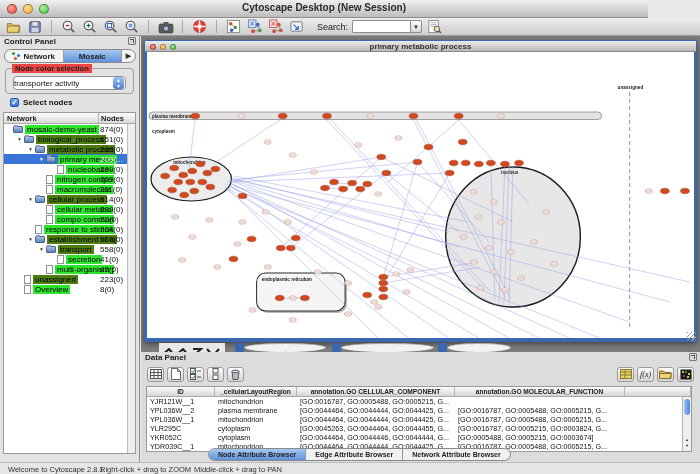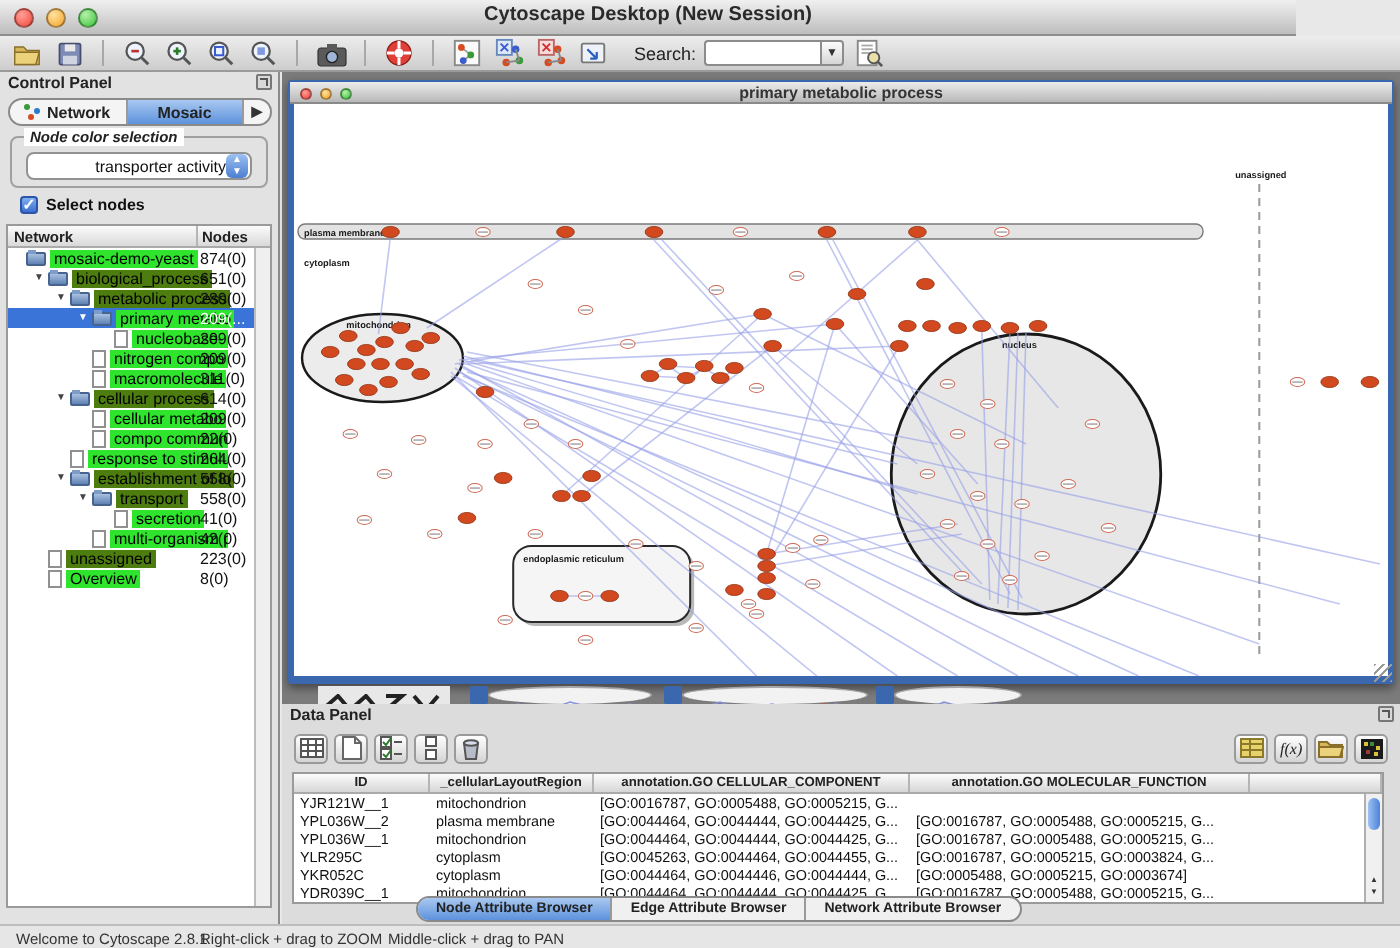--- a/index.html
+++ b/index.html
@@ -36,24 +36,24 @@
     border-radius:1px;background:#d8d8d8;}
   .dockicon::after{content:"";position:absolute;right:1px;top:1px;width:3px;height:3px;border-top:1px solid #555;border-right:1px solid #555;}
   .cptabs{position:absolute;left:4px;top:13px;right:3px;height:14px;display:flex;
     border:1px solid #8a8a8a;border-radius:8px;overflow:hidden;background:#f4f4f4;font-size:8px;font-weight:bold;}
   .cptab{flex:1;display:flex;align-items:center;justify-content:center;gap:3px;color:#222;border-right:1px solid #9a9a9a;}
   .cptab.sel{background:linear-gradient(#a8c8f0,#5e92dd);}
   .cptab-more{flex:0 0 13px;display:flex;align-items:center;justify-content:center;font-size:7px;color:#333;}
   .netglyph{width:8px;height:8px;position:relative;}
   .netglyph i{position:absolute;width:3px;height:3px;border-radius:50%;}
   .groupbox{position:absolute;left:5px;top:32px;right:5px;height:26px;border:1px solid #a0a0a0;border-radius:4px;}
-  .legend{position:absolute;left:6px;top:-5px;background:#ffffff;padding:0 3px;font-size:7.5px;font-weight:bold;color:#222;font-style:italic;}
+  .legend{position:absolute;left:6px;top:-5px;background:#ef4444;padding:0 3px;font-size:7.5px;font-weight:bold;color:#222;}
   .popup{position:absolute;left:7px;right:7px;top:7px;height:14px;background:#fff;border:1px solid #929292;
     border-radius:4px;font-size:8px;display:flex;align-items:center;}
-  .popup .ptxt{flex:1;text-align:right;}
+  .popup .ptxt{flex:1;text-align:left;}
   .popup .stepper{width:11px;height:12px;margin-right:1px;border-radius:3px;
     background:linear-gradient(#9cc0f2,#4c7fd0);color:#fff;font-size:5px;line-height:6px;text-align:center;}
   .checkrow{position:absolute;left:10px;top:62px;display:flex;align-items:center;gap:4px;font-size:8px;font-weight:bold;}
   .checkbox{width:9px;height:9px;border-radius:2px;background:linear-gradient(#7fb0ef,#3a6fd0);
     border:1px solid #2a55a8;color:#fff;font-size:8px;line-height:8px;text-align:center;}
   .treewrap{position:absolute;left:3px;top:76px;right:3px;bottom:8px;background:#fff;border:1px solid #9a9a9a;}
   .treehdr{height:11px;display:flex;font-size:7.5px;font-weight:bold;color:#222;
     background:linear-gradient(#fbfbfb,#d9d9d9);border-bottom:1px solid #aaa;}
   .treehdr .c1{flex:1;padding:1px 3px;border-right:1px solid #b5b5b5;}
   .treehdr .c2{flex:0 0 36px;padding:1px 2px;}

